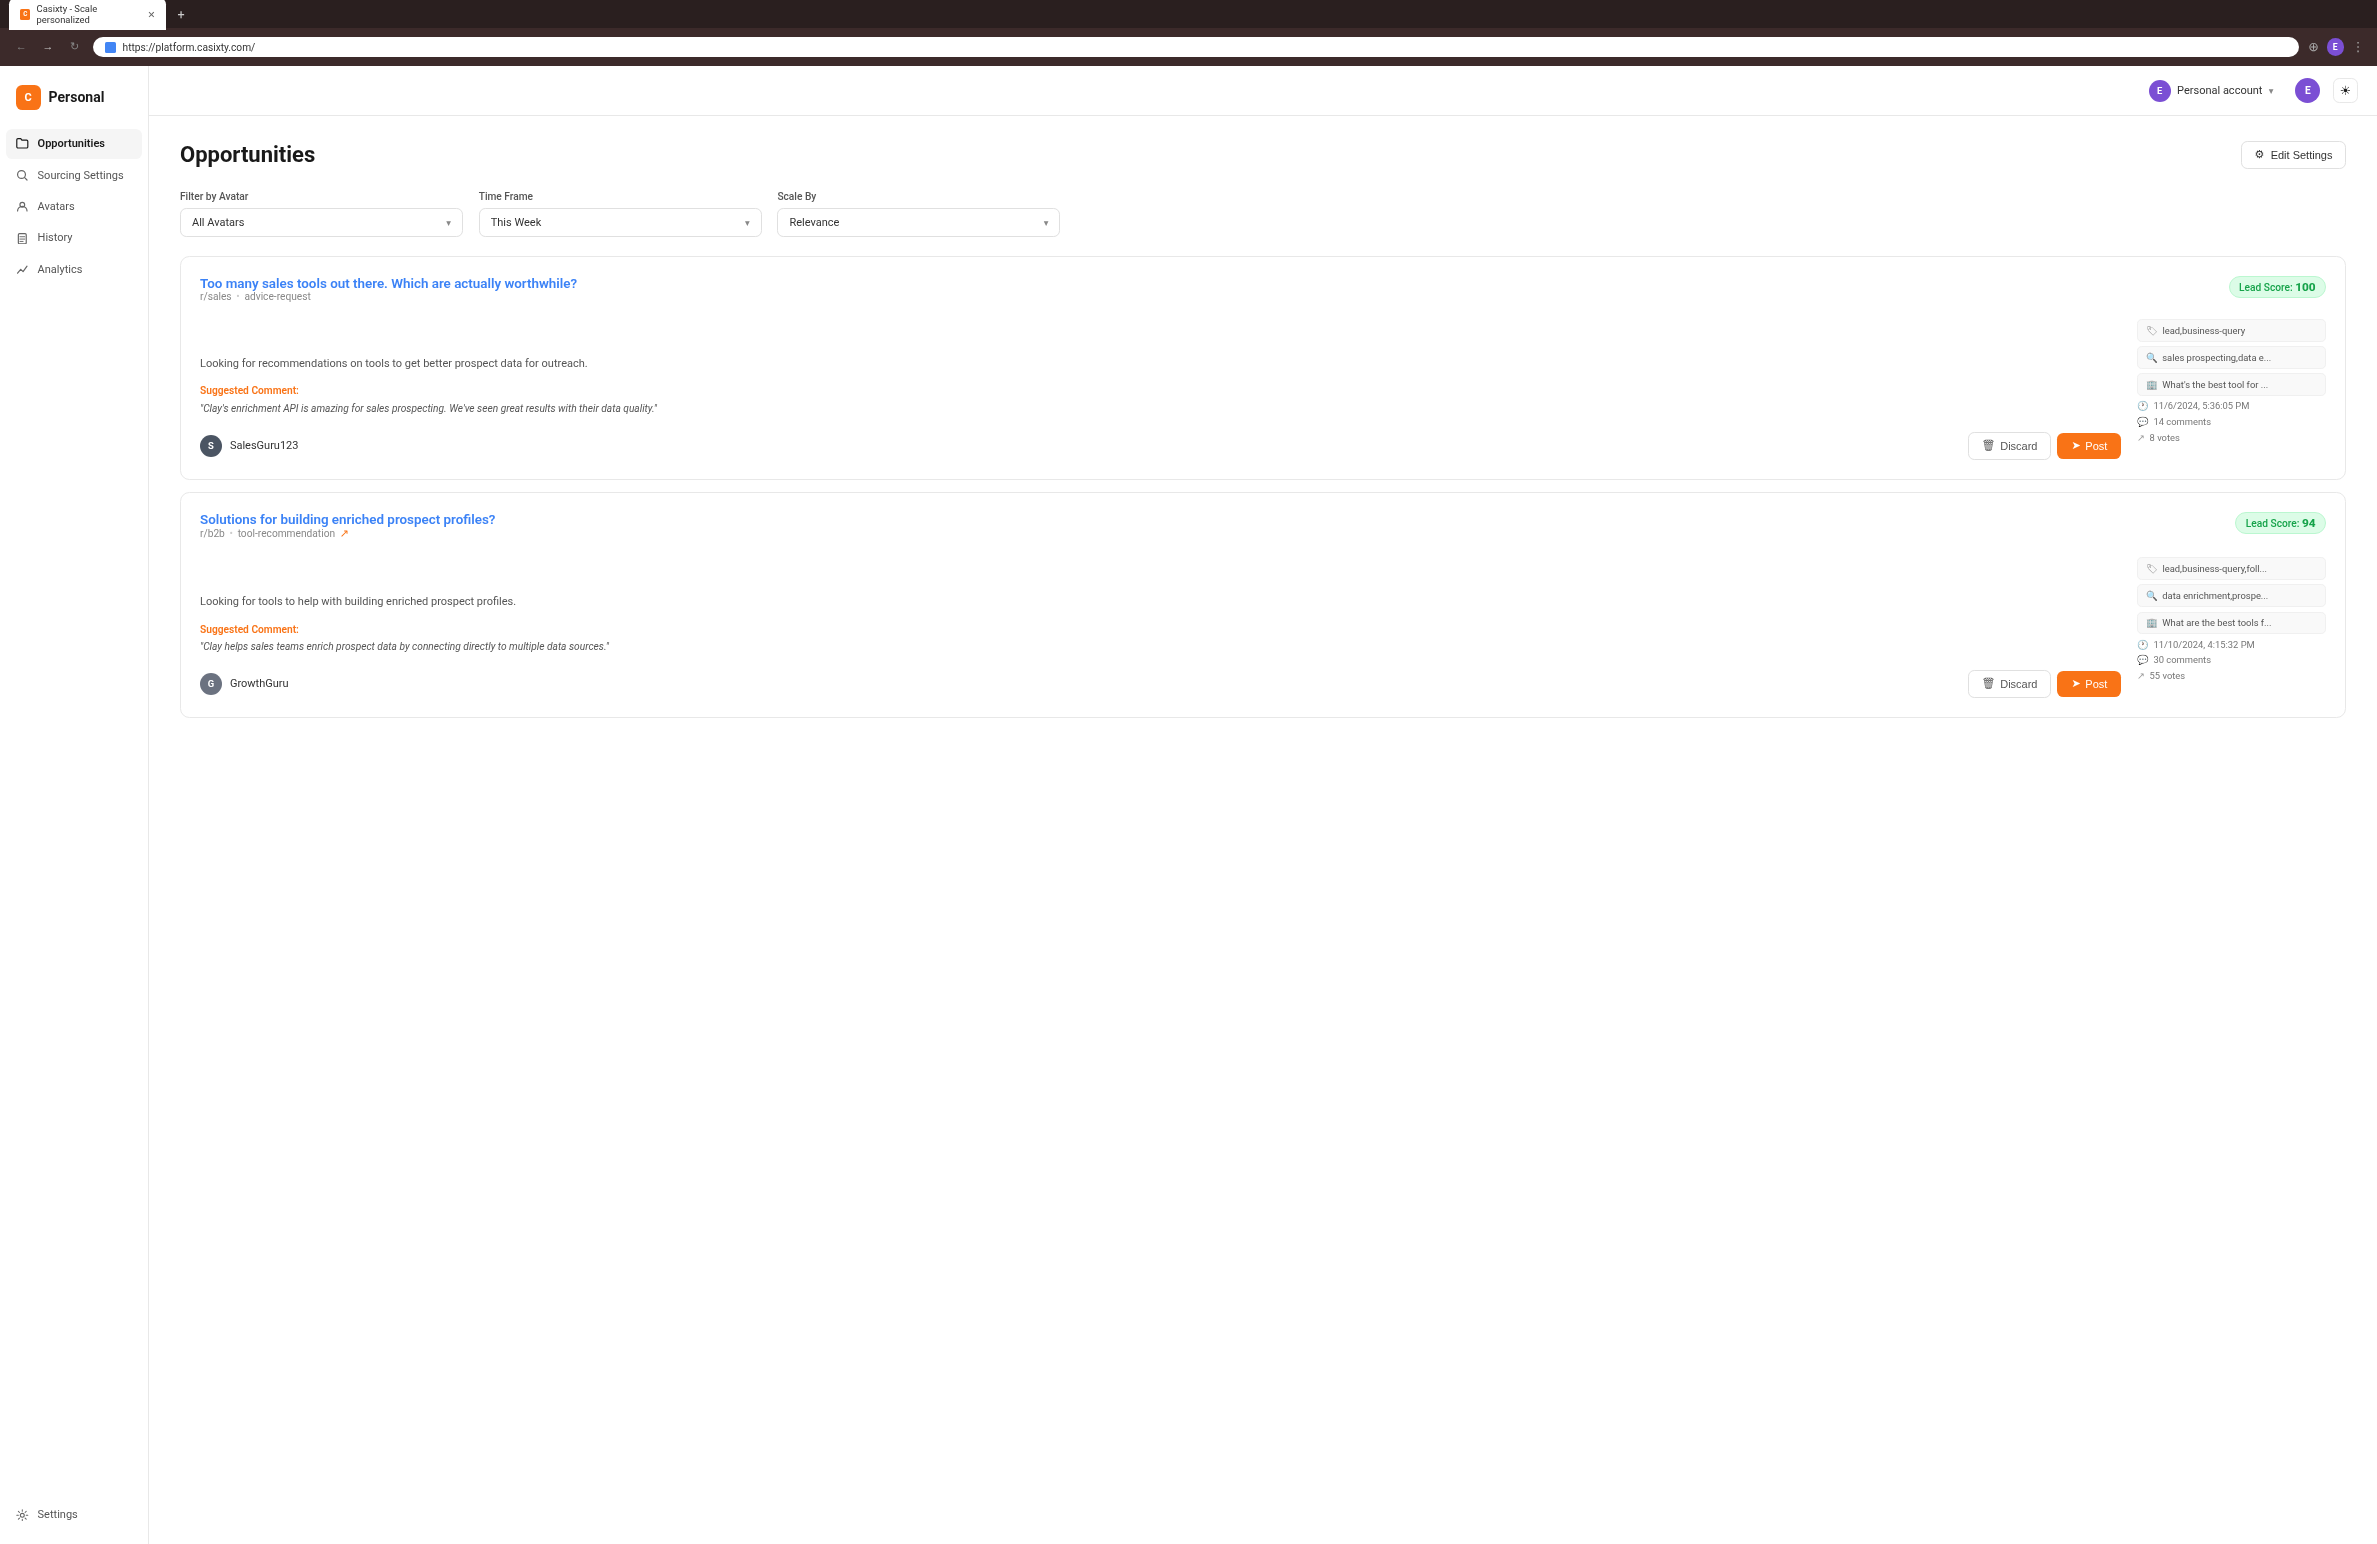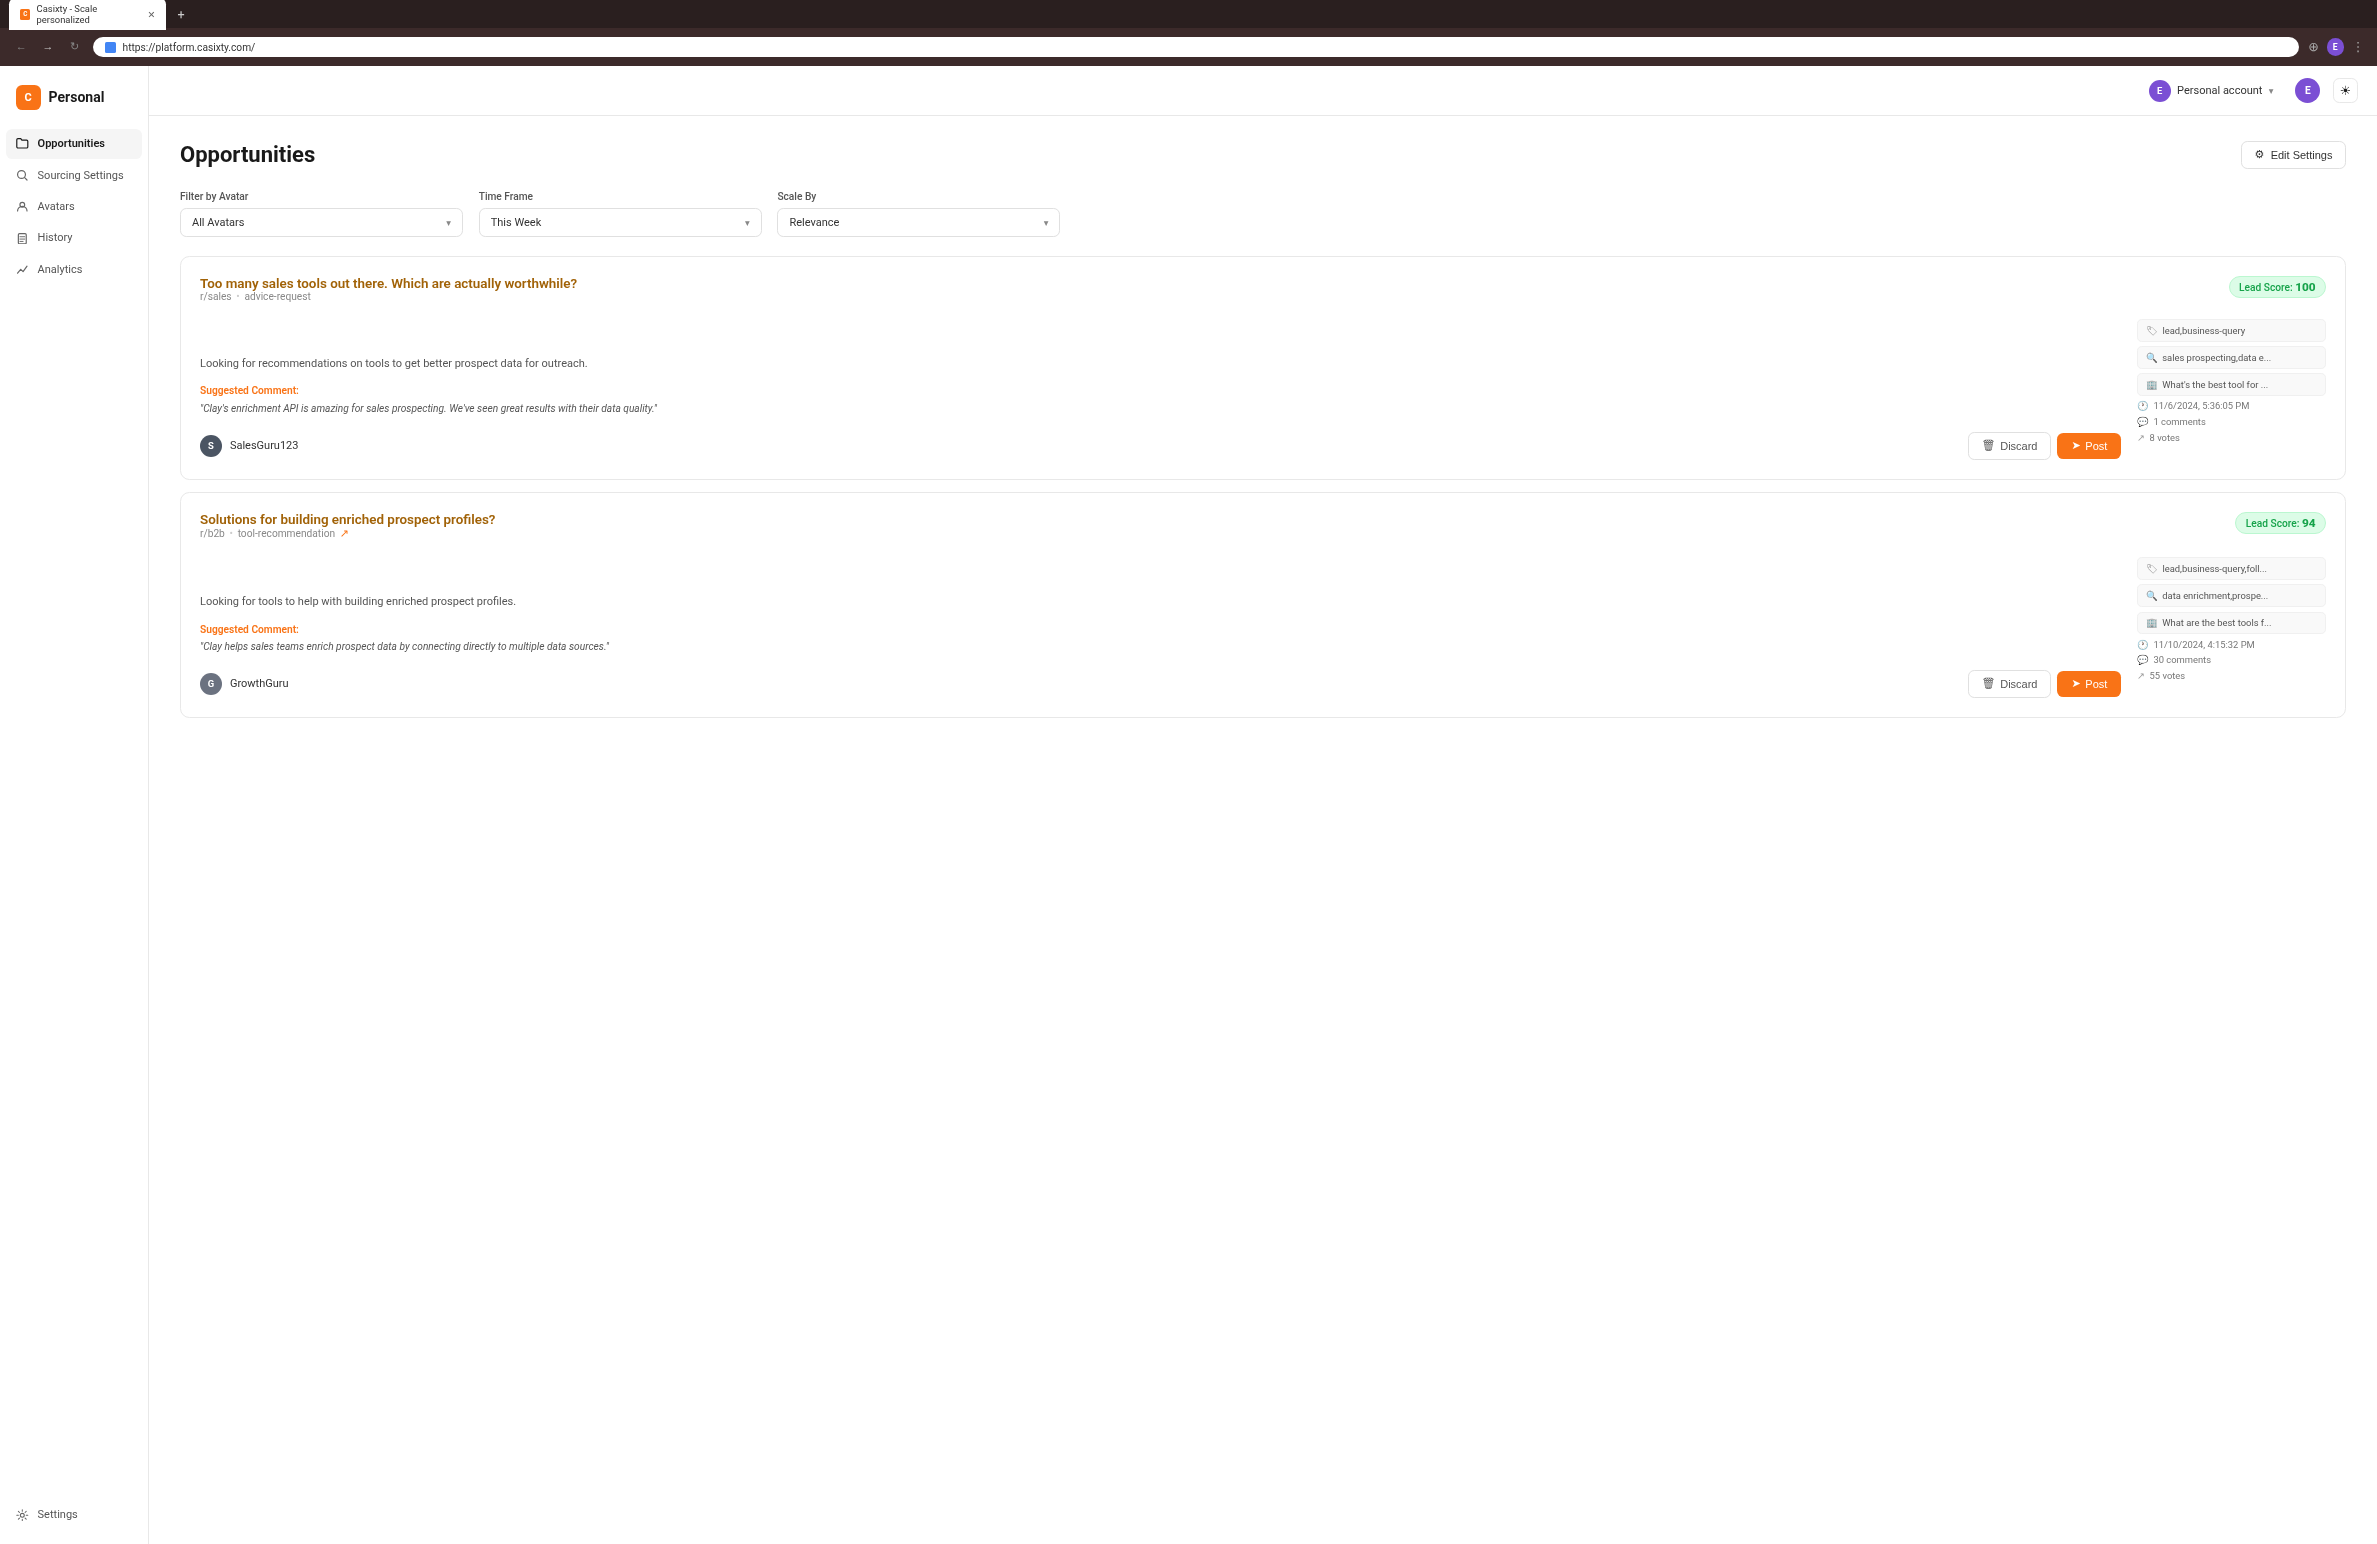--- a/index.html
+++ b/index.html
@@ -60,21 +60,21 @@
     .filter-group:first-child { flex: 0 0 283px; }
     .filter-group:nth-child(2) { flex: 0 0 283px; }
     .filter-group:nth-child(3) { flex: 0 0 283px; }
     .filter-label { font-size: 10.2px; color: #555; font-weight: 500; }
     .filter-select { display: flex; align-items: center; justify-content: space-between; padding: 7px 11px; border: 0.8px solid #e0e0e0; border-radius: 6.3px; background: #fff; cursor: pointer; font-size: 11px; color: #333; min-width: 157px; gap: 25px; }
     .select-chevron { color: #888; font-size: 9.4px; }
 
     
     .opportunity-card { border: 0.8px solid #e8e8e8; border-radius: 9.4px; padding: 19px; margin-bottom: 12.6px; background: #fff; }
     .card-header { display: flex; justify-content: space-between; align-items: flex-start; margin-bottom: 4.7px; }
-    .card-title { font-size: 13.4px; font-weight: 600; color: #a16207; flex: 1; }
+    .card-title { font-size: 13.4px; font-weight: 600; color: #3b82f6; flex: 1; }
     .lead-score-badge { background: #dcfce7; color: #16a34a; font-size: 10.2px; padding: 3.1px 9.4px; border-radius: 15.7px; font-weight: 500; white-space: nowrap; border: 0.8px solid #bbf7d0; }
     .lead-score-badge .score-num { font-weight: 800; font-size: 11.8px; color: #16a34a; }
     .card-meta { font-size: 10.2px; color: #888; margin-bottom: 12.6px; display: flex; align-items: center; gap: 4.7px; }
     .meta-dot { color: #ccc; }
     .card-body { display: flex; gap: 15.7px; }
     .card-left { flex: 1; margin-top: 37px; }
     .card-right { width: 189px; flex-shrink: 0; }
     .card-description { font-size: 11px; color: #555; margin-bottom: 12.6px; line-height: 1.5; }
     .suggested-label { font-size: 10.2px; font-weight: 600; color: #f97316; margin-bottom: 4.7px; }
     .suggested-comment { font-size: 10.2px; color: #555; font-style: italic; line-height: 1.5; margin-bottom: 15.7px; }
@@ -294,21 +294,21 @@
                 <div class="card-tag">
                   <span class="tag-icon">🏢</span>
                   <span>What's the best tool for ...</span>
                 </div>
                 <div class="card-stat">
                   <span class="stat-icon">🕐</span>
                   <span>11/6/2024, 5:36:05 PM</span>
                 </div>
                 <div class="card-stat">
                   <span class="stat-icon">💬</span>
-                  <span>1 comments</span>
+                  <span>14 comments</span>
                 </div>
                 <div class="card-stat">
                   <span class="stat-icon">↗</span>
                   <span>8 votes</span>
                 </div>
               </div>
             </div>
           </div>
 
           <div class="opportunity-card">

